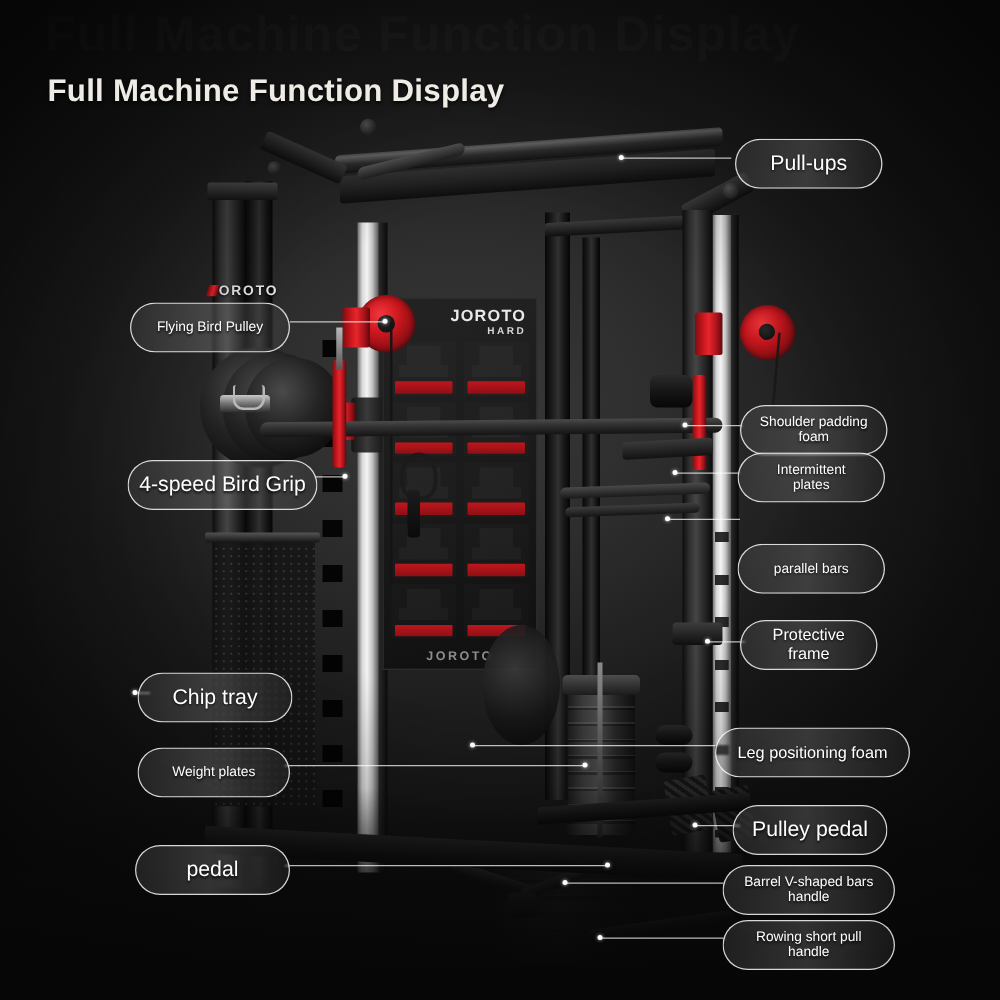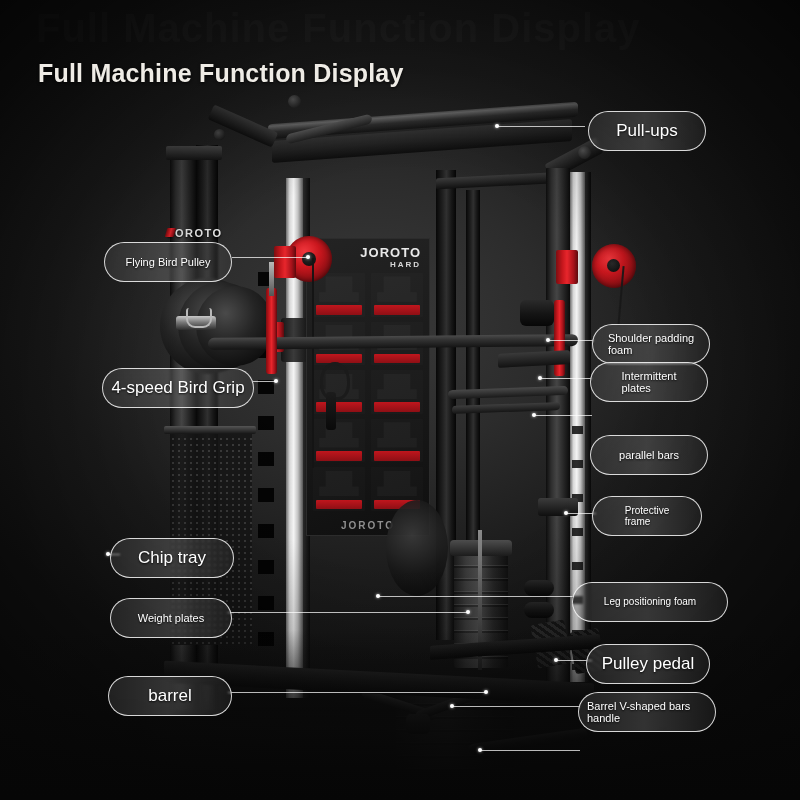--- a/index.html
+++ b/index.html
@@ -168,29 +168,29 @@
   .callout {
     position: absolute;
     display: flex;
     align-items: center;
     justify-content: center;
     box-sizing: border-box;
     border: 1.3px solid rgba(255,255,255,0.82);
     border-radius: 999px;
     background: linear-gradient(to right, rgba(90,90,90,0.30) 0%, rgba(150,150,150,0.30) 48%, rgba(70,70,70,0.26) 100%);
     color: #ffffff;
-    text-align: left;
+    text-align: center;
     line-height: 1.12;
     padding: 19px 8px;
     text-shadow: 0 1px 2px rgba(0,0,0,0.85);
     white-space: pre-line;
     backdrop-filter: blur(1px);
   }
   .callout.sm  { font-size: 11px; }
-  .callout.md  { font-size: 10px; }
+  .callout.md  { font-size: 13px; }
   .callout.lg  { font-size: 17px; font-weight: 400; }
 
   
   .leader {
     position: absolute;
     height: 1px;
     background: rgba(255,255,255,0.72);
   }
   .dot {
     position: absolute;
@@ -456,24 +456,25 @@
 
   <div class="callout md" style="left:592px; top:496px; width:110px; height:38px;">Protective
 frame</div>
 
   <div class="callout md" style="left:572px; top:582px; width:156px; height:28px;">Leg positioning foam</div>
 
   <div class="callout lg" style="left:586px; top:644px; width:124px; height:32px;">Pulley pedal</div>
 
   <div class="callout sm" style="left:578px; top:692px; width:138px; height:26px;">Barrel V-shaped bars handle</div>
 
+  <div class="callout sm" style="left:578px; top:736px; width:138px; height:26px;">Rowing short pull handle</div>
 
   <div class="callout sm" style="left:104px; top:242px; width:128px; height:28px;">Flying Bird Pulley</div>
 
   <div class="callout lg" style="left:102px; top:368px; width:152px; height:30px;">4-speed Bird Grip</div>
 
   <div class="callout lg" style="left:110px; top:538px; width:124px; height:32px;">Chip tray</div>
 
   <div class="callout sm" style="left:110px; top:598px; width:122px; height:28px;">Weight plates</div>
 
-  <div class="callout lg" style="left:108px; top:676px; width:124px; height:32px;">barrel</div>
+  <div class="callout lg" style="left:108px; top:676px; width:124px; height:32px;">pedal</div>
 
 </div>
 
 </body></html>

